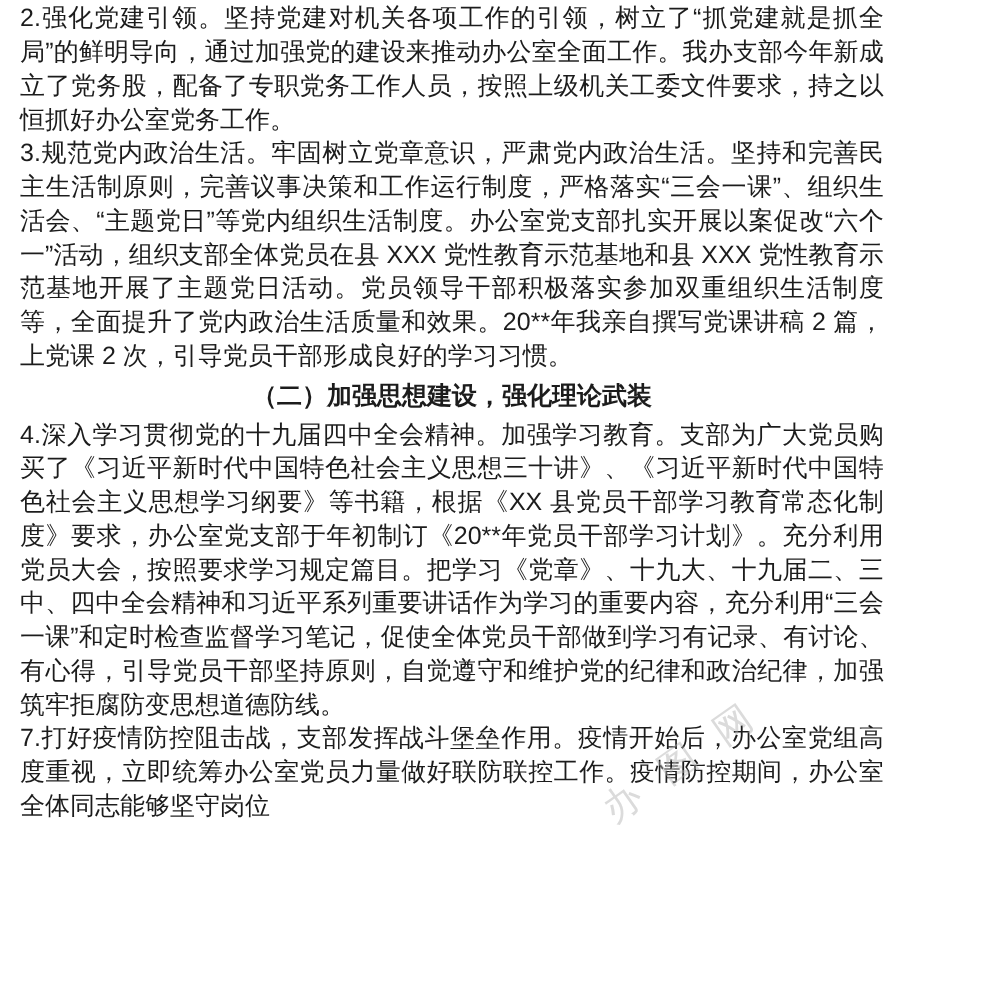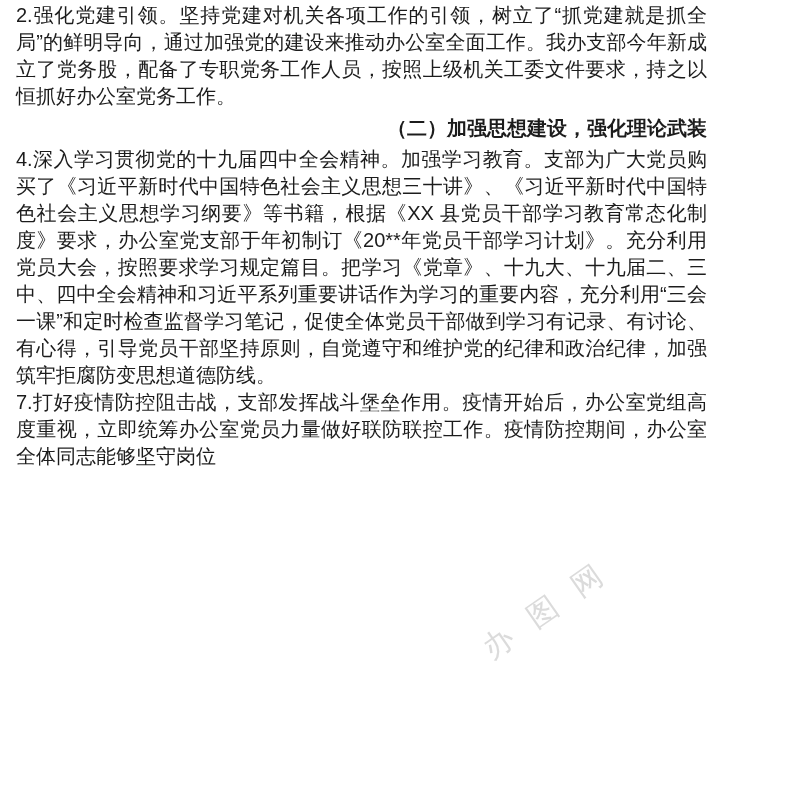--- a/index.html
+++ b/index.html
@@ -20,21 +20,21 @@
     color: #1c1c1c;
     overflow: hidden;
   }
   .doc-body p {
     text-align: justify;
     text-justify: inter-ideograph;
     word-break: break-all;
   }
   .doc-body p.heading {
     font-weight: bold;
-    text-align: right;
+    text-align: center;
     margin: 5px 0 4px 0;
     font-family: Liberation Serif, serif;
   }
   .watermark {
     position: absolute;
     font-family: "Liberation Sans", sans-serif;
     font-size: 30px;
     letter-spacing: 24px;
     white-space: nowrap;
     transform: rotate(-35deg);
@@ -54,19 +54,20 @@
     font-size: 24px;
     letter-spacing: 14px;
   }
 </style>
 </head>
 <body>
 
 <div class="page">
   <div class="doc-body">
       <p class="para">2.强化党建引领。坚持党建对机关各项工作的引领，树立了“抓党建就是抓全局”的鲜明导向，通过加强党的建设来推动办公室全面工作。我办支部今年新成立了党务股，配备了专职党务工作人员，按照上级机关工委文件要求，持之以恒抓好办公室党务工作。</p>
+      <p class="para">3.规范党内政治生活。牢固树立党章意识，严肃党内政治生活。坚持和完善民主生活制原则，完善议事决策和工作运行制度，严格落实“三会一课”、组织生活会、“主题党日”等党内组织生活制度。办公室党支部扎实开展以案促改“六个一”活动，组织支部全体党员在县 XXX 党性教育示范基地和县 XXX 党性教育示范基地开展了主题党日活动。党员领导干部积极落实参加双重组织生活制度等，全面提升了党内政治生活质量和效果。20**年我亲自撰写党课讲稿 2 篇，上党课 2 次，引导党员干部形成良好的学习习惯。</p>
       <p class="heading">（二）加强思想建设，强化理论武装</p>
       <p class="para">4.深入学习贯彻党的十九届四中全会精神。加强学习教育。支部为广大党员购买了《习近平新时代中国特色社会主义思想三十讲》、《习近平新时代中国特色社会主义思想学习纲要》等书籍，根据《XX 县党员干部学习教育常态化制度》要求，办公室党支部于年初制订《20**年党员干部学习计划》。充分利用党员大会，按照要求学习规定篇目。把学习《党章》、十九大、十九届二、三中、四中全会精神和习近平系列重要讲话作为学习的重要内容，充分利用“三会一课”和定时检查监督学习笔记，促使全体党员干部做到学习有记录、有讨论、有心得，引导党员干部坚持原则，自觉遵守和维护党的纪律和政治纪律，加强筑牢拒腐防变思想道德防线。</p>
       <p class="para">7.打好疫情防控阻击战，支部发挥战斗堡垒作用。疫情开始后，办公室党组高度重视，立即统筹办公室党员力量做好联防联控工作。疫情防控期间，办公室全体同志能够坚守岗位</p>
     </div>
   <div class="watermark wm-center">办图网</div>
   <div class="watermark wm-edge">办图网</div>
 </div>
 
 </body></html>

